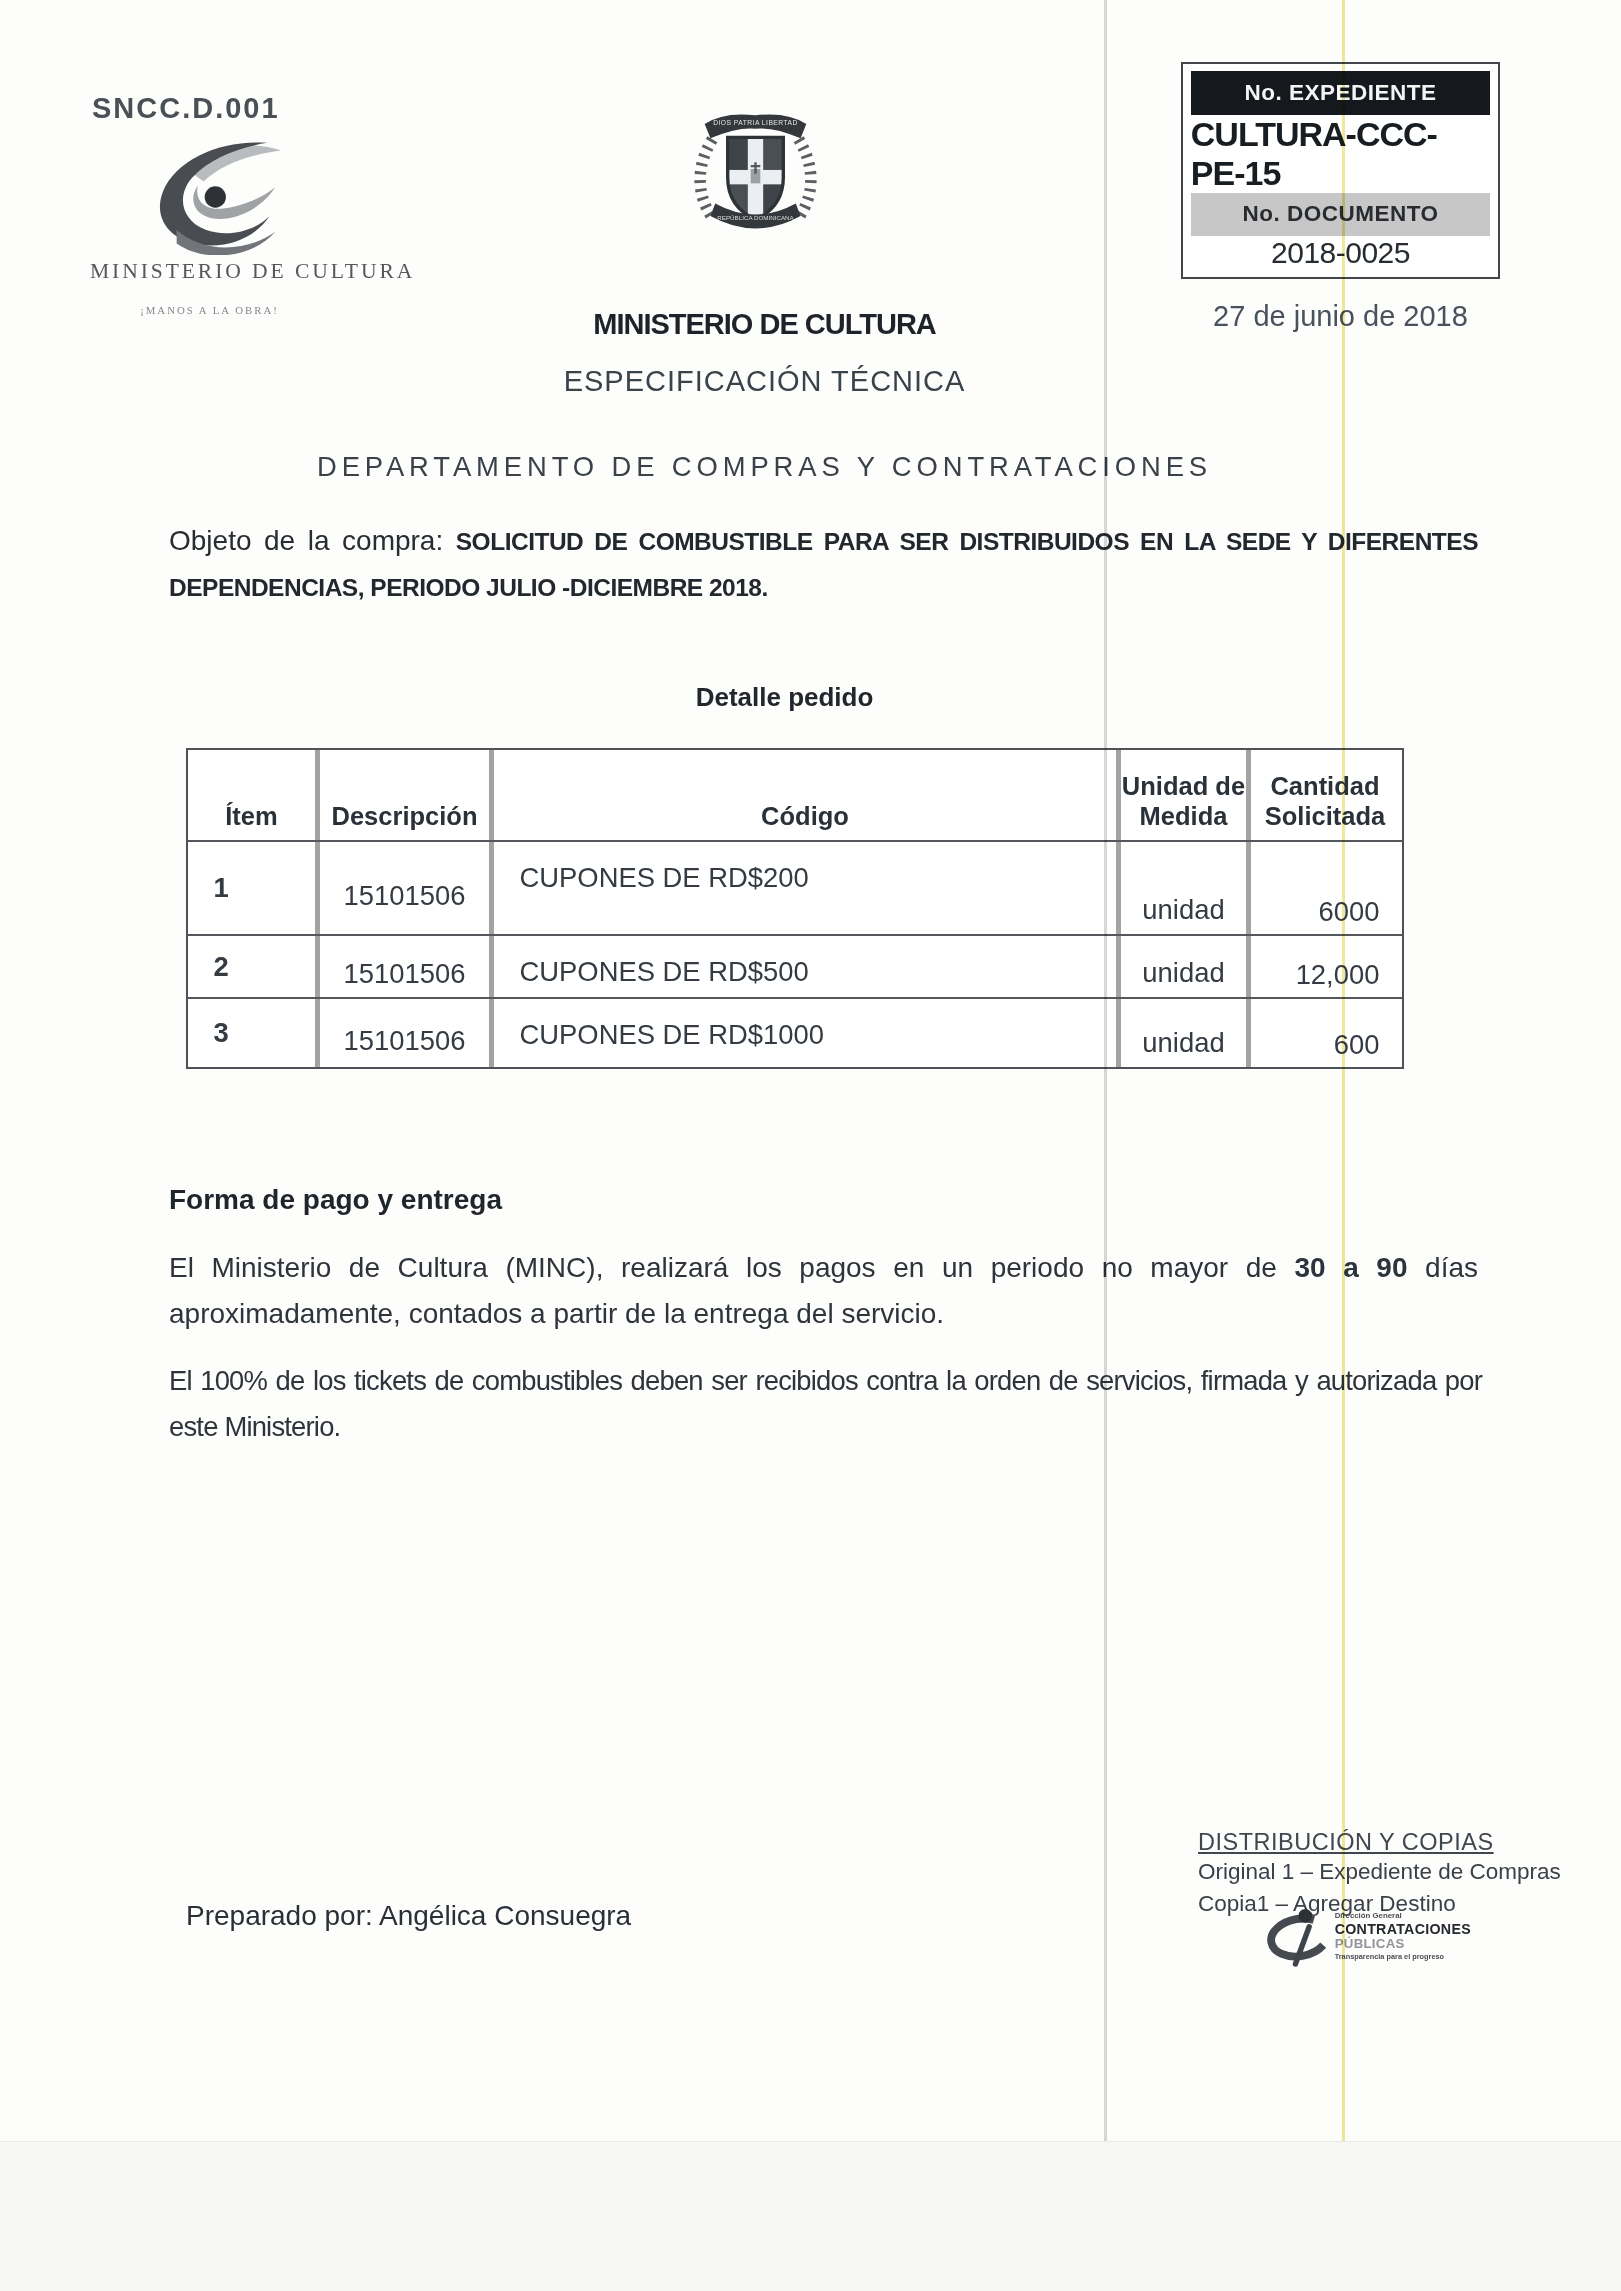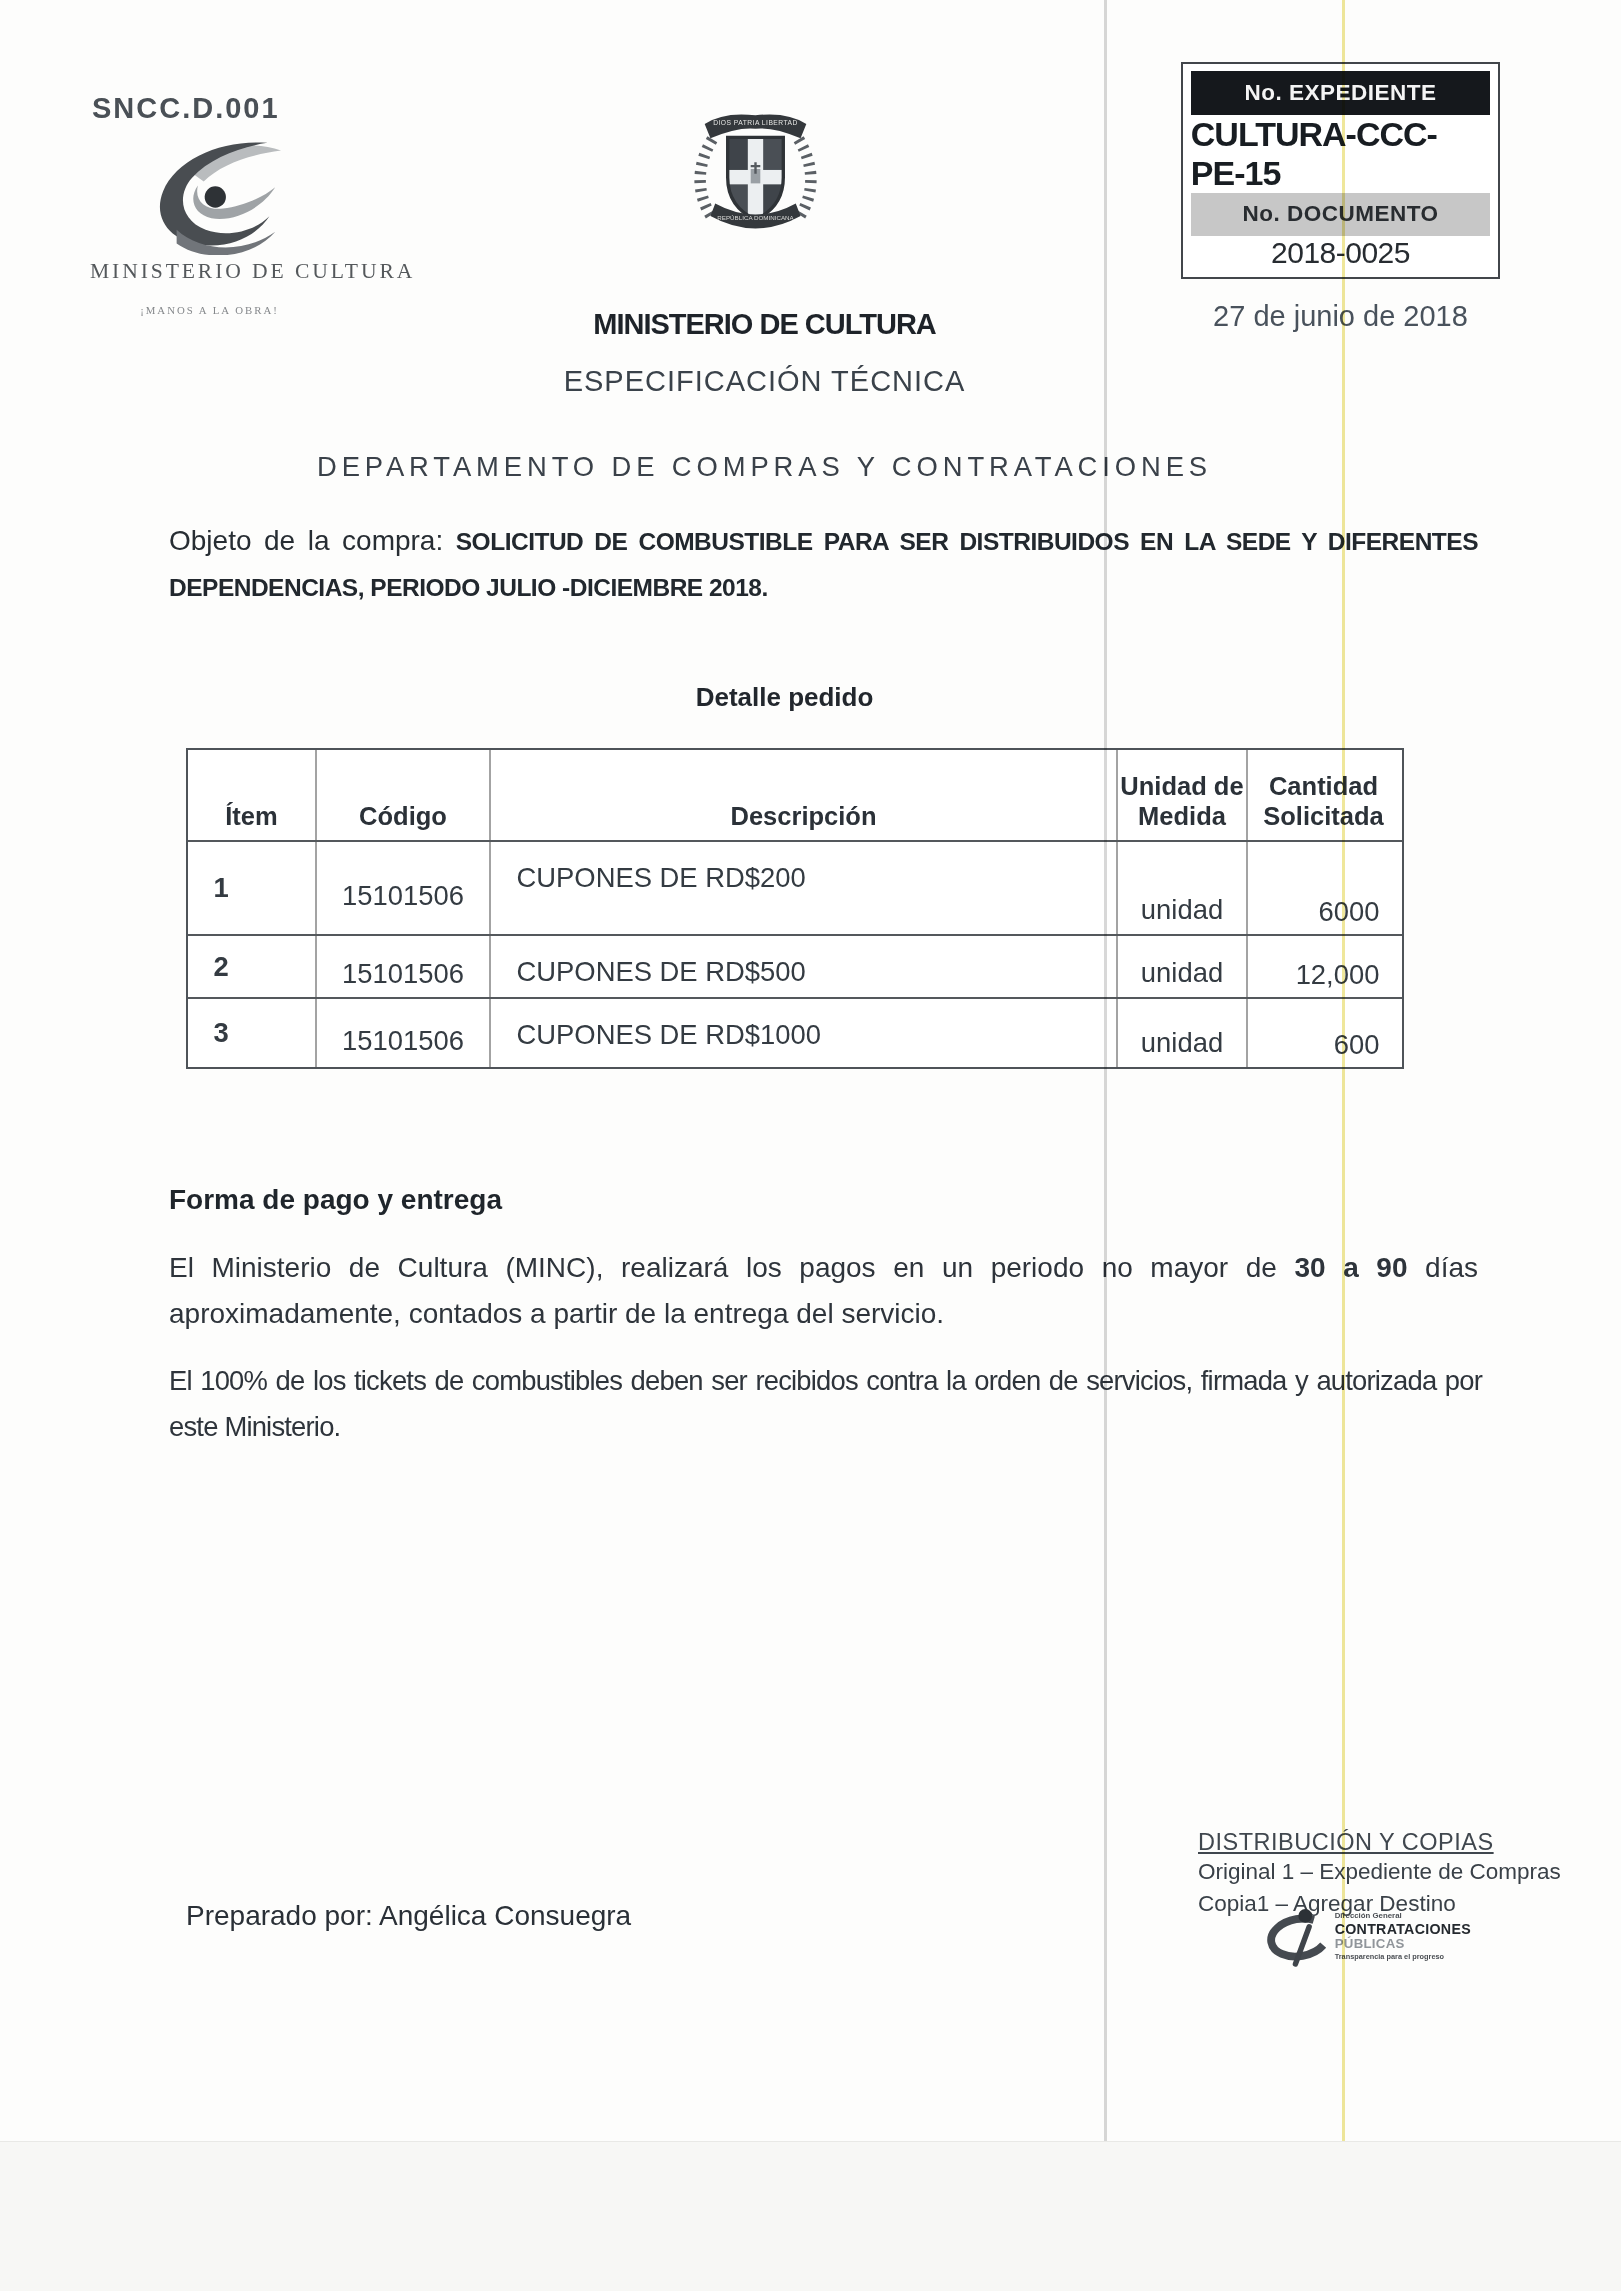--- a/index.html
+++ b/index.html
@@ -48,21 +48,21 @@
   .objeto{left:169px;top:518px;width:1309px;margin:0;font-size:28px;line-height:45px;
     text-align:justify;color:#272d33;}
   .objeto .caps{font-size:24.5px;letter-spacing:-0.5px;font-weight:bold;color:#22282e;}
 
   
   .detalle-title{left:157px;top:682px;width:1255px;text-align:center;font-size:26px;font-weight:bold;color:#22272d;}
   .order-table{left:186px;top:748px;width:1218px;border:2.9px solid #4e5358;box-sizing:border-box;background:#fff;}
   .trow{display:grid;grid-template-columns:127px 174px 627px 130px 153px;box-sizing:border-box;}
   .trow + .trow{border-top:2px solid #54585c;}
   .trow > div{box-sizing:border-box;display:flex;font-size:27.4px;color:#343b42;}
-  .trow > div + div{border-left:2px solid #a3a3a3;}
+  .trow > div + div{border-left:5px solid #a3a3a3;}
   .thead{height:90px;}
   .thead > div{align-items:flex-end;justify-content:center;text-align:center;
     padding-bottom:8.8px;font-size:25.5px;line-height:30px;font-weight:bold;color:#2b3138;}
   .r1{height:94px;} .r2{height:63px;} .r3{height:70px;}
   .c-item{align-items:center;padding-left:25.5px;font-size:22.5px;font-weight:bold;}
   .c-cod{align-items:center;justify-content:center;padding-top:15.7px;}
   .c-desc{align-items:flex-start;padding:19.6px 0 0 25.5px;}
   .c-uni{align-items:flex-end;justify-content:center;padding-bottom:7.8px;}
   .c-cant{align-items:flex-end;justify-content:flex-end;padding:0 19.6px 5.9px 0;}
 
@@ -141,22 +141,22 @@
 
   <div class="abs department">DEPARTAMENTO DE COMPRAS Y CONTRATACIONES</div>
 
   <p class="abs objeto"><span>Objeto de la compra: </span><span class="caps">SOLICITUD DE COMBUSTIBLE PARA SER DISTRIBUIDOS EN LA SEDE Y DIFERENTES DEPENDENCIAS, PERIODO JULIO -DICIEMBRE 2018.</span></p>
 
   <div class="abs detalle-title">Detalle pedido</div>
 
   <div class="abs order-table">
     <div class="trow thead">
       <div>Ítem</div>
+      <div>Descripción</div>
       <div>Código</div>
-      <div>Descripción</div>
       <div>Unidad de Medida</div>
       <div>Cantidad Solicitada</div>
     </div>
     <div class="trow r1">
       <div class="c-item">1</div>
       <div class="c-cod">15101506</div>
       <div class="c-desc">CUPONES DE RD$200</div>
       <div class="c-uni">unidad</div>
       <div class="c-cant">6000</div>
     </div>

